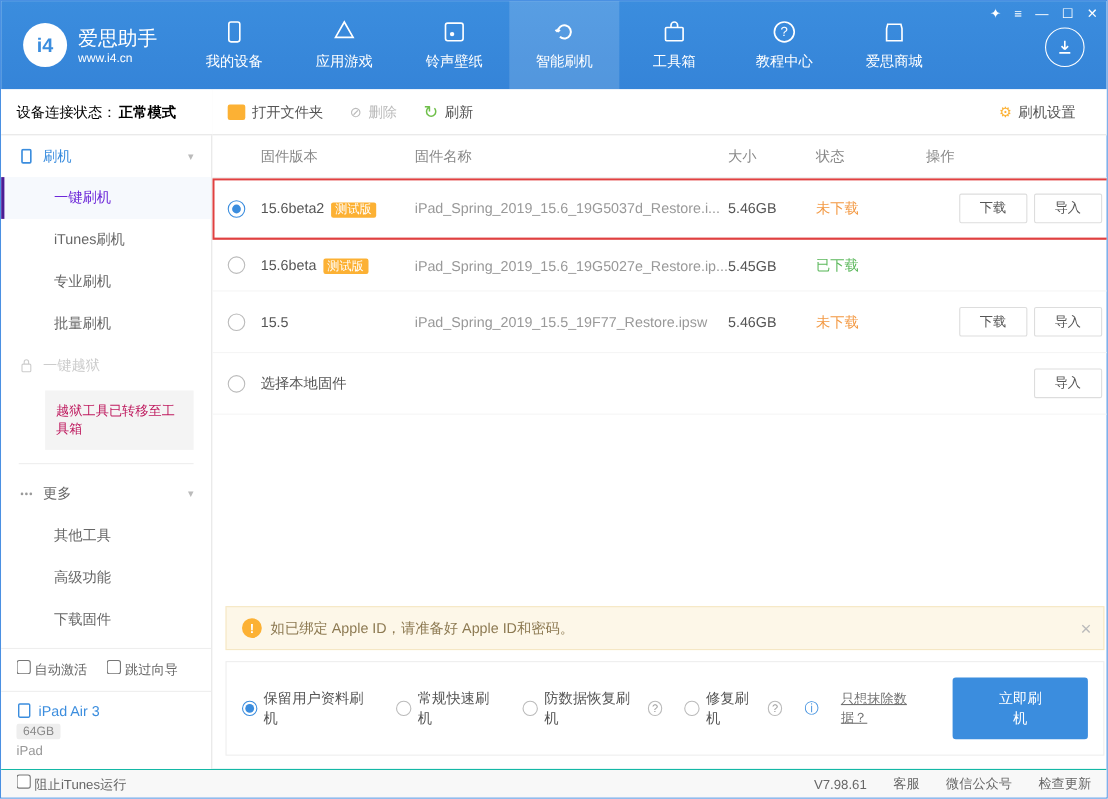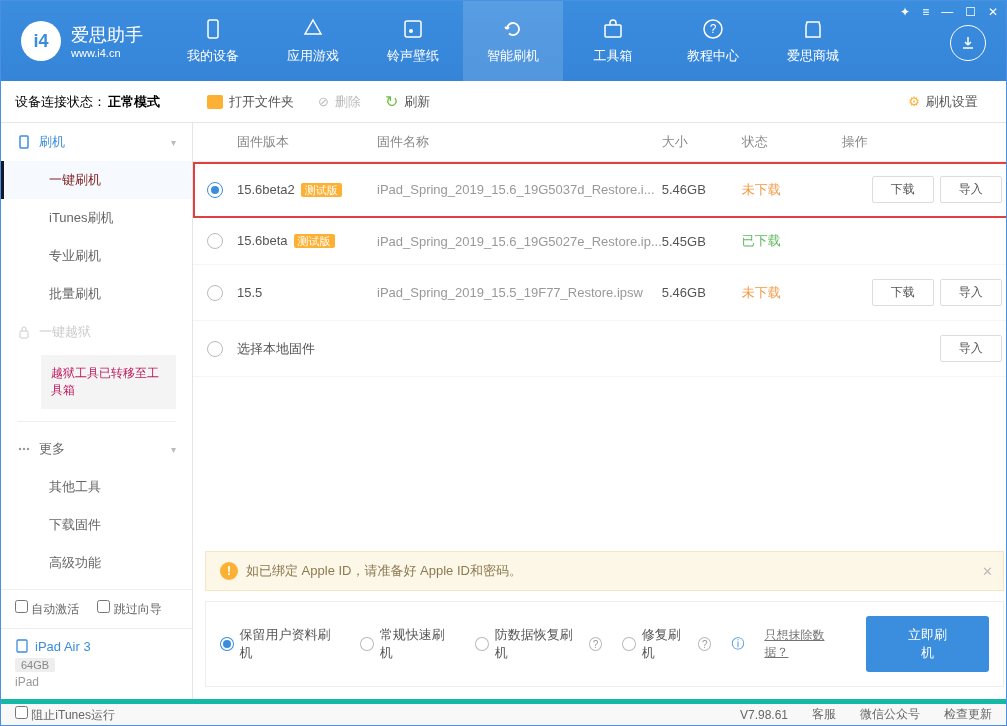--- a/index.html
+++ b/index.html
@@ -27,21 +27,21 @@
 .gear-icon { color: #fcb134; }
 
 .status-bar { height: 42px; background: #fff; border-bottom: 1px solid #e5e5e5; display: flex; align-items: center; padding: 0 14px; font-size: 13px; width: 192px; }
 
 .body { display: flex; height: calc(100% - 80px - 26px); }
 .sidebar { width: 192px; background: #fff; border-right: 1px solid #e5e5e5; display: flex; flex-direction: column; }
 .side-head { display: flex; align-items: center; gap: 8px; padding: 10px 16px; font-size: 13px; color: #666; }
 .side-head.active { color: #3b8dde; }
 .side-head .chev { margin-left: auto; color: #bbb; font-size: 10px; }
 .side-item { padding: 10px 16px 10px 48px; font-size: 13px; color: #666; cursor: pointer; }
-.side-item.active { color: #7f1d1d; border-left: 3px solid #0f172a; padding-left: 45px; background: #f6f9fd; }
+.side-item.active { color: #6d28d9; border-left: 3px solid #4c1d95; padding-left: 45px; background: #f6f9fd; }
 .side-box { margin: 4px 16px 4px 40px; padding: 10px; background: #f4f4f4; font-size: 12px; color: #be185d; }
 .side-divider { height: 1px; background: #eee; margin: 8px 16px; }
 .side-spacer { flex: 1; }
 .side-checkrow { padding: 10px 14px; border-top: 1px solid #eee; display: flex; gap: 18px; font-size: 12px; color: #666; }
 .device-info { padding: 10px 14px; border-top: 1px solid #eee; }
 .device-name { color: #3b8dde; font-size: 13px; font-weight: 500; display: flex; align-items: flex-start; gap: 6px; }
 .device-badge { background: #eee; color: #888; padding: 1px 6px; border-radius: 2px; font-size: 11px; margin-top: 4px; display: inline-block; }
 .device-type { color: #999; font-size: 12px; margin-top: 2px; }
 
 .content { flex: 1; display: flex; flex-direction: column; }
@@ -69,21 +69,21 @@
 .banner .warn { width: 18px; height: 18px; background: #fcb134; border-radius: 50%; color: #fff; display: flex; align-items: center; justify-content: center; font-weight: bold; font-size: 12px; }
 .banner .close { position: absolute; right: 10px; color: #bbb; cursor: pointer; }
 
 .option-bar { margin: 10px 12px 12px; padding: 14px; border: 1px solid #eee; display: flex; align-items: center; gap: 20px; font-size: 13px; }
 .opt { display: flex; align-items: center; gap: 6px; color: #555; }
 .opt .radio { width: 14px; height: 14px; }
 .opt .q { width: 14px; height: 14px; border: 1px solid #bbb; border-radius: 50%; font-size: 10px; display: flex; align-items: center; justify-content: center; color: #999; }
 .link { color: #737373; text-decoration: underline; font-size: 12px; }
 .primary-btn { margin-left: auto; background: #3b8dde; color: #fff; border: none; padding: 10px 36px; border-radius: 3px; font-size: 13px; cursor: pointer; }
 
-.footer { height: 26px; background: #f8f8f8; border-top: 5px solid #14b8a6; display: flex; align-items: center; padding: 0 14px; font-size: 12px; color: #666; gap: 24px; }
+.footer { height: 26px; background: #f8f8f8; border-top: 1px solid #14b8a6; display: flex; align-items: center; padding: 0 14px; font-size: 12px; color: #666; gap: 24px; }
 .footer .spacer { flex: 1; }
 svg { display: block; }
 </style>
 </head>
 <body>
 
 <div class="header">
   <div class="logo-area">
     <div class="logo-circle">i4</div>
     <div class="logo-text">
@@ -198,22 +198,22 @@
     <div class="side-head">
       <svg width="14" height="14">
           <circle cx="3" cy="7" r="1.2" fill="#999"></circle>
           <circle cx="7" cy="7" r="1.2" fill="#999"></circle>
           <circle cx="11" cy="7" r="1.2" fill="#999"></circle>
         </svg>
       <span>更多</span>
       <span class="chev">▾</span>
     </div>
     <div class="side-item">其他工具</div>
+    <div class="side-item">高级功能</div>
     <div class="side-item">下载固件</div>
-    <div class="side-item">高级功能</div>
 
     <div class="side-spacer"></div>
     <div class="side-checkrow">
       <label><input type="checkbox" style=""> <span>自动激活</span></label>
       <label><input type="checkbox" style=""> <span>跳过向导</span></label>
     </div>
     <div class="device-info">
       <div class="device-name">
         <svg width="14" height="14">
             <rect x="2" y="1" width="10" height="12" rx="1" stroke="#3b8dde" fill="none" stroke-width="1.3"></rect>

